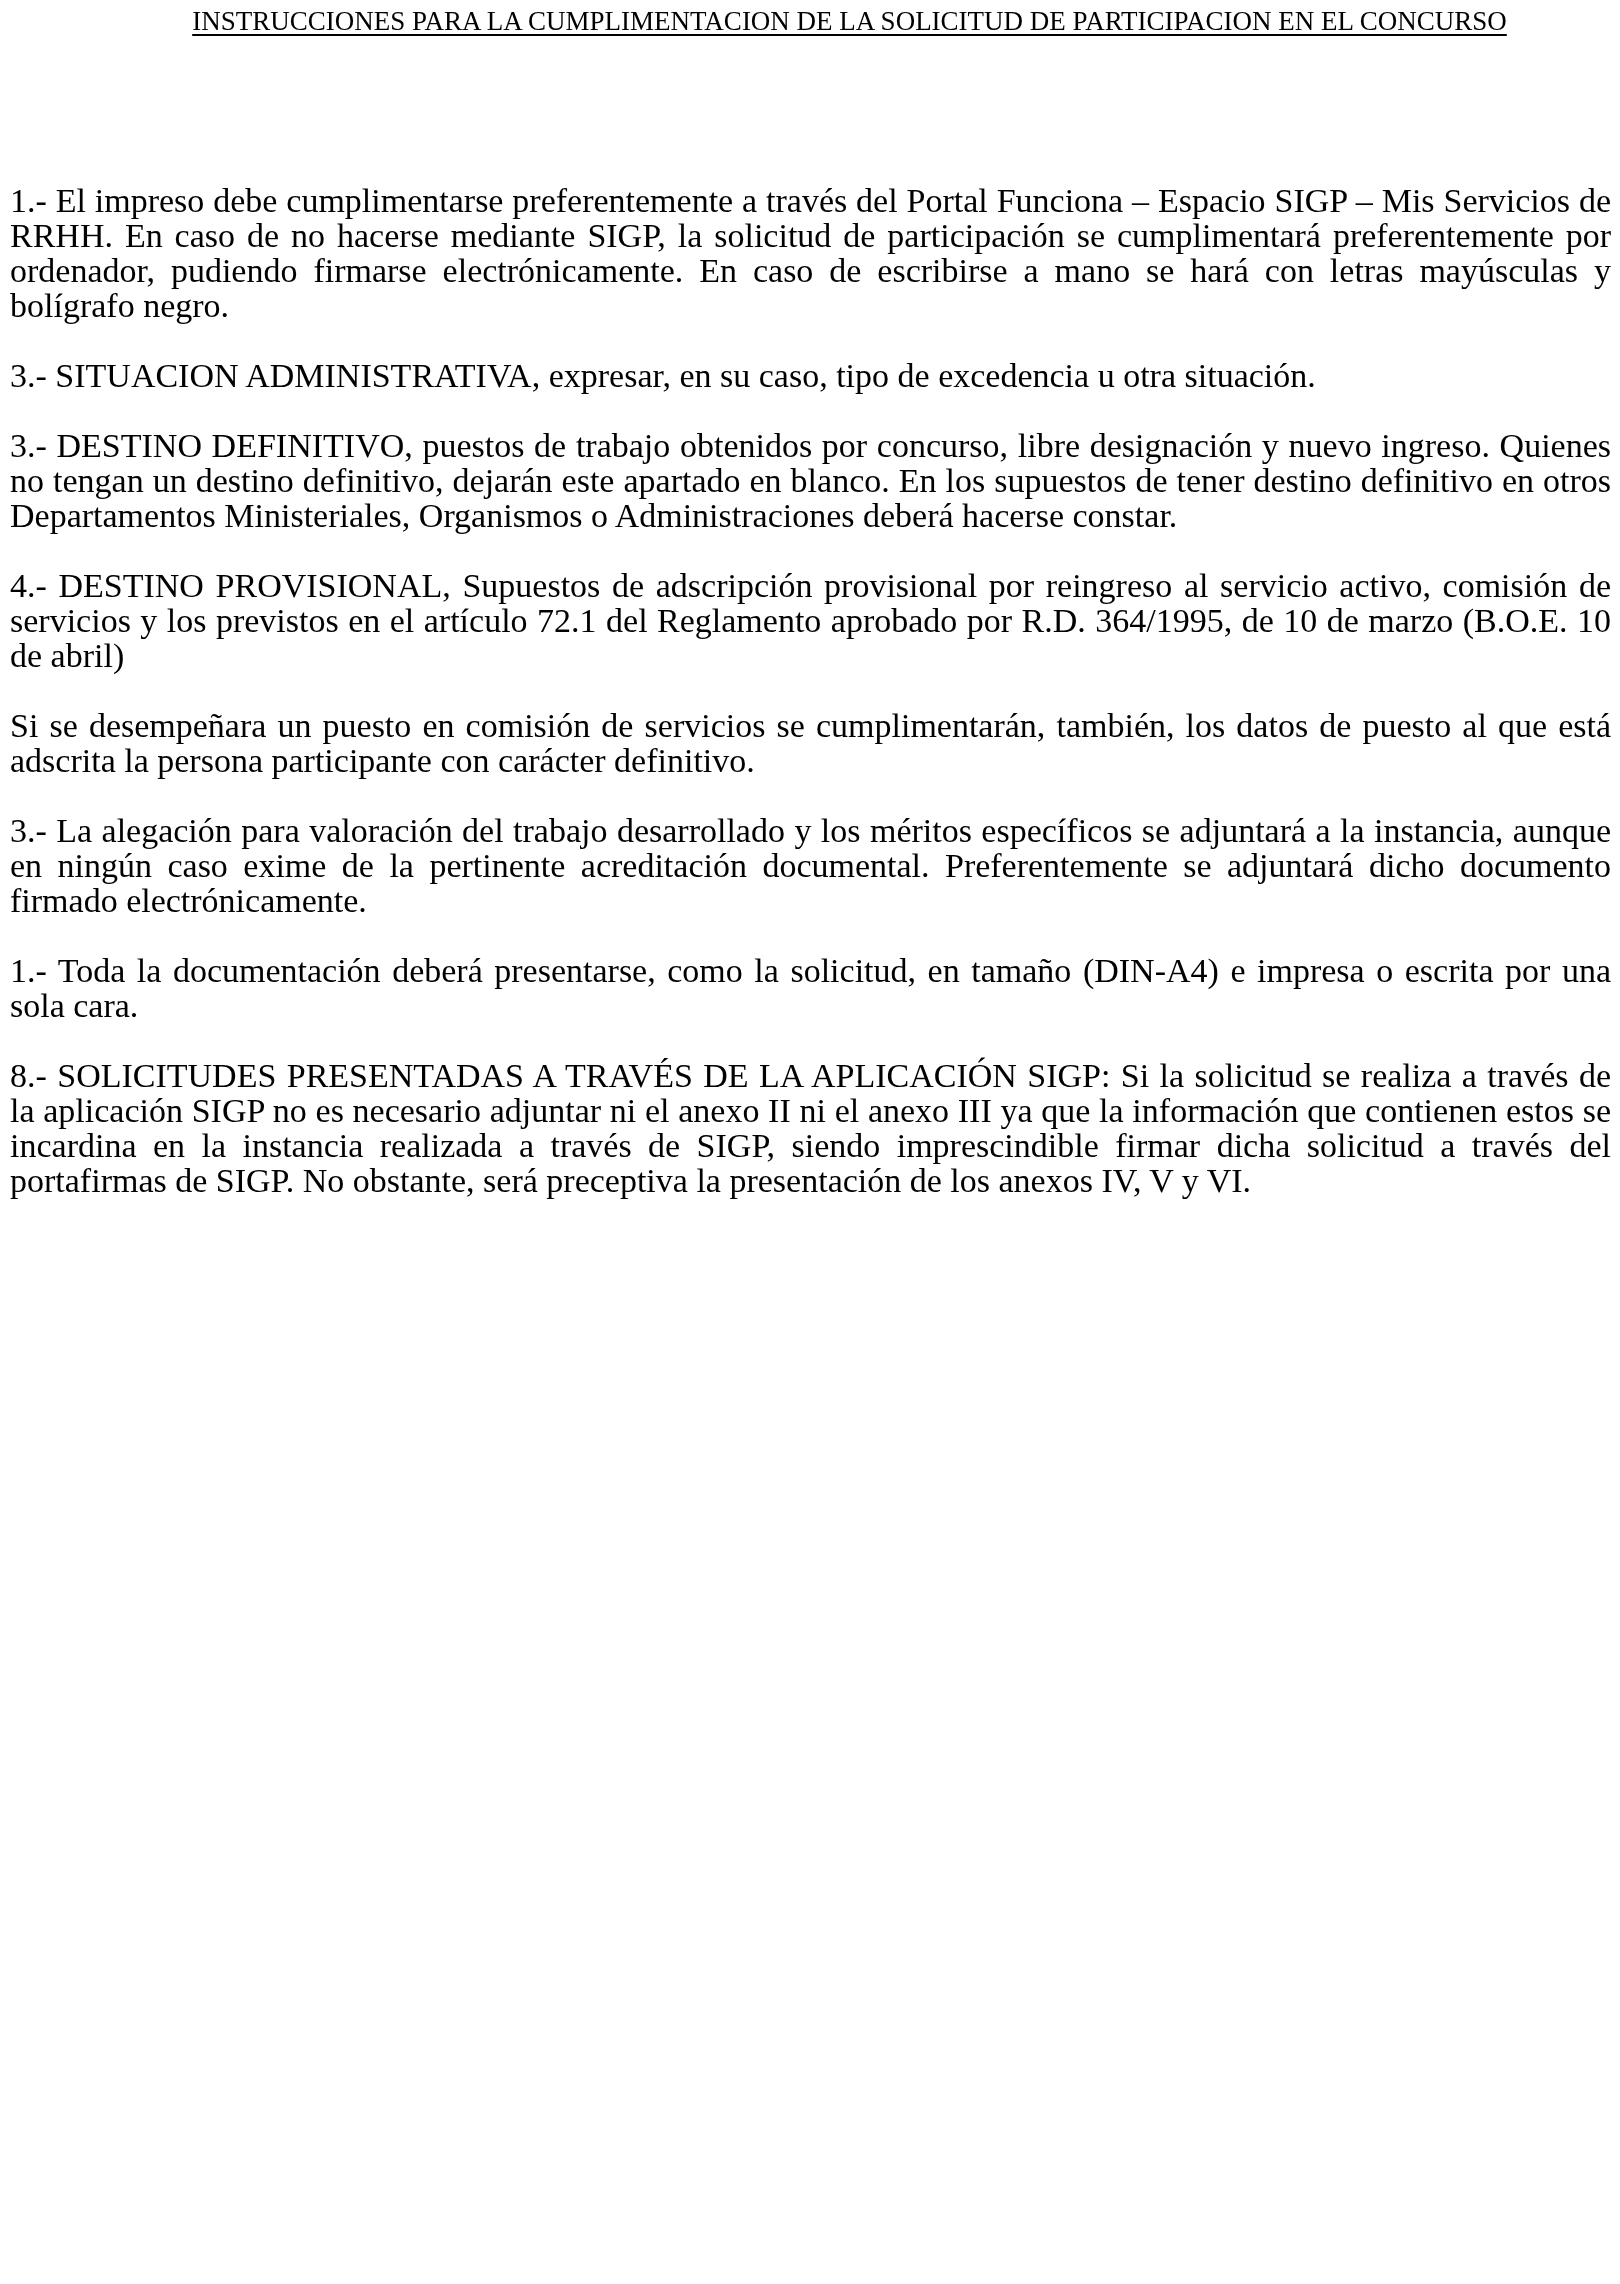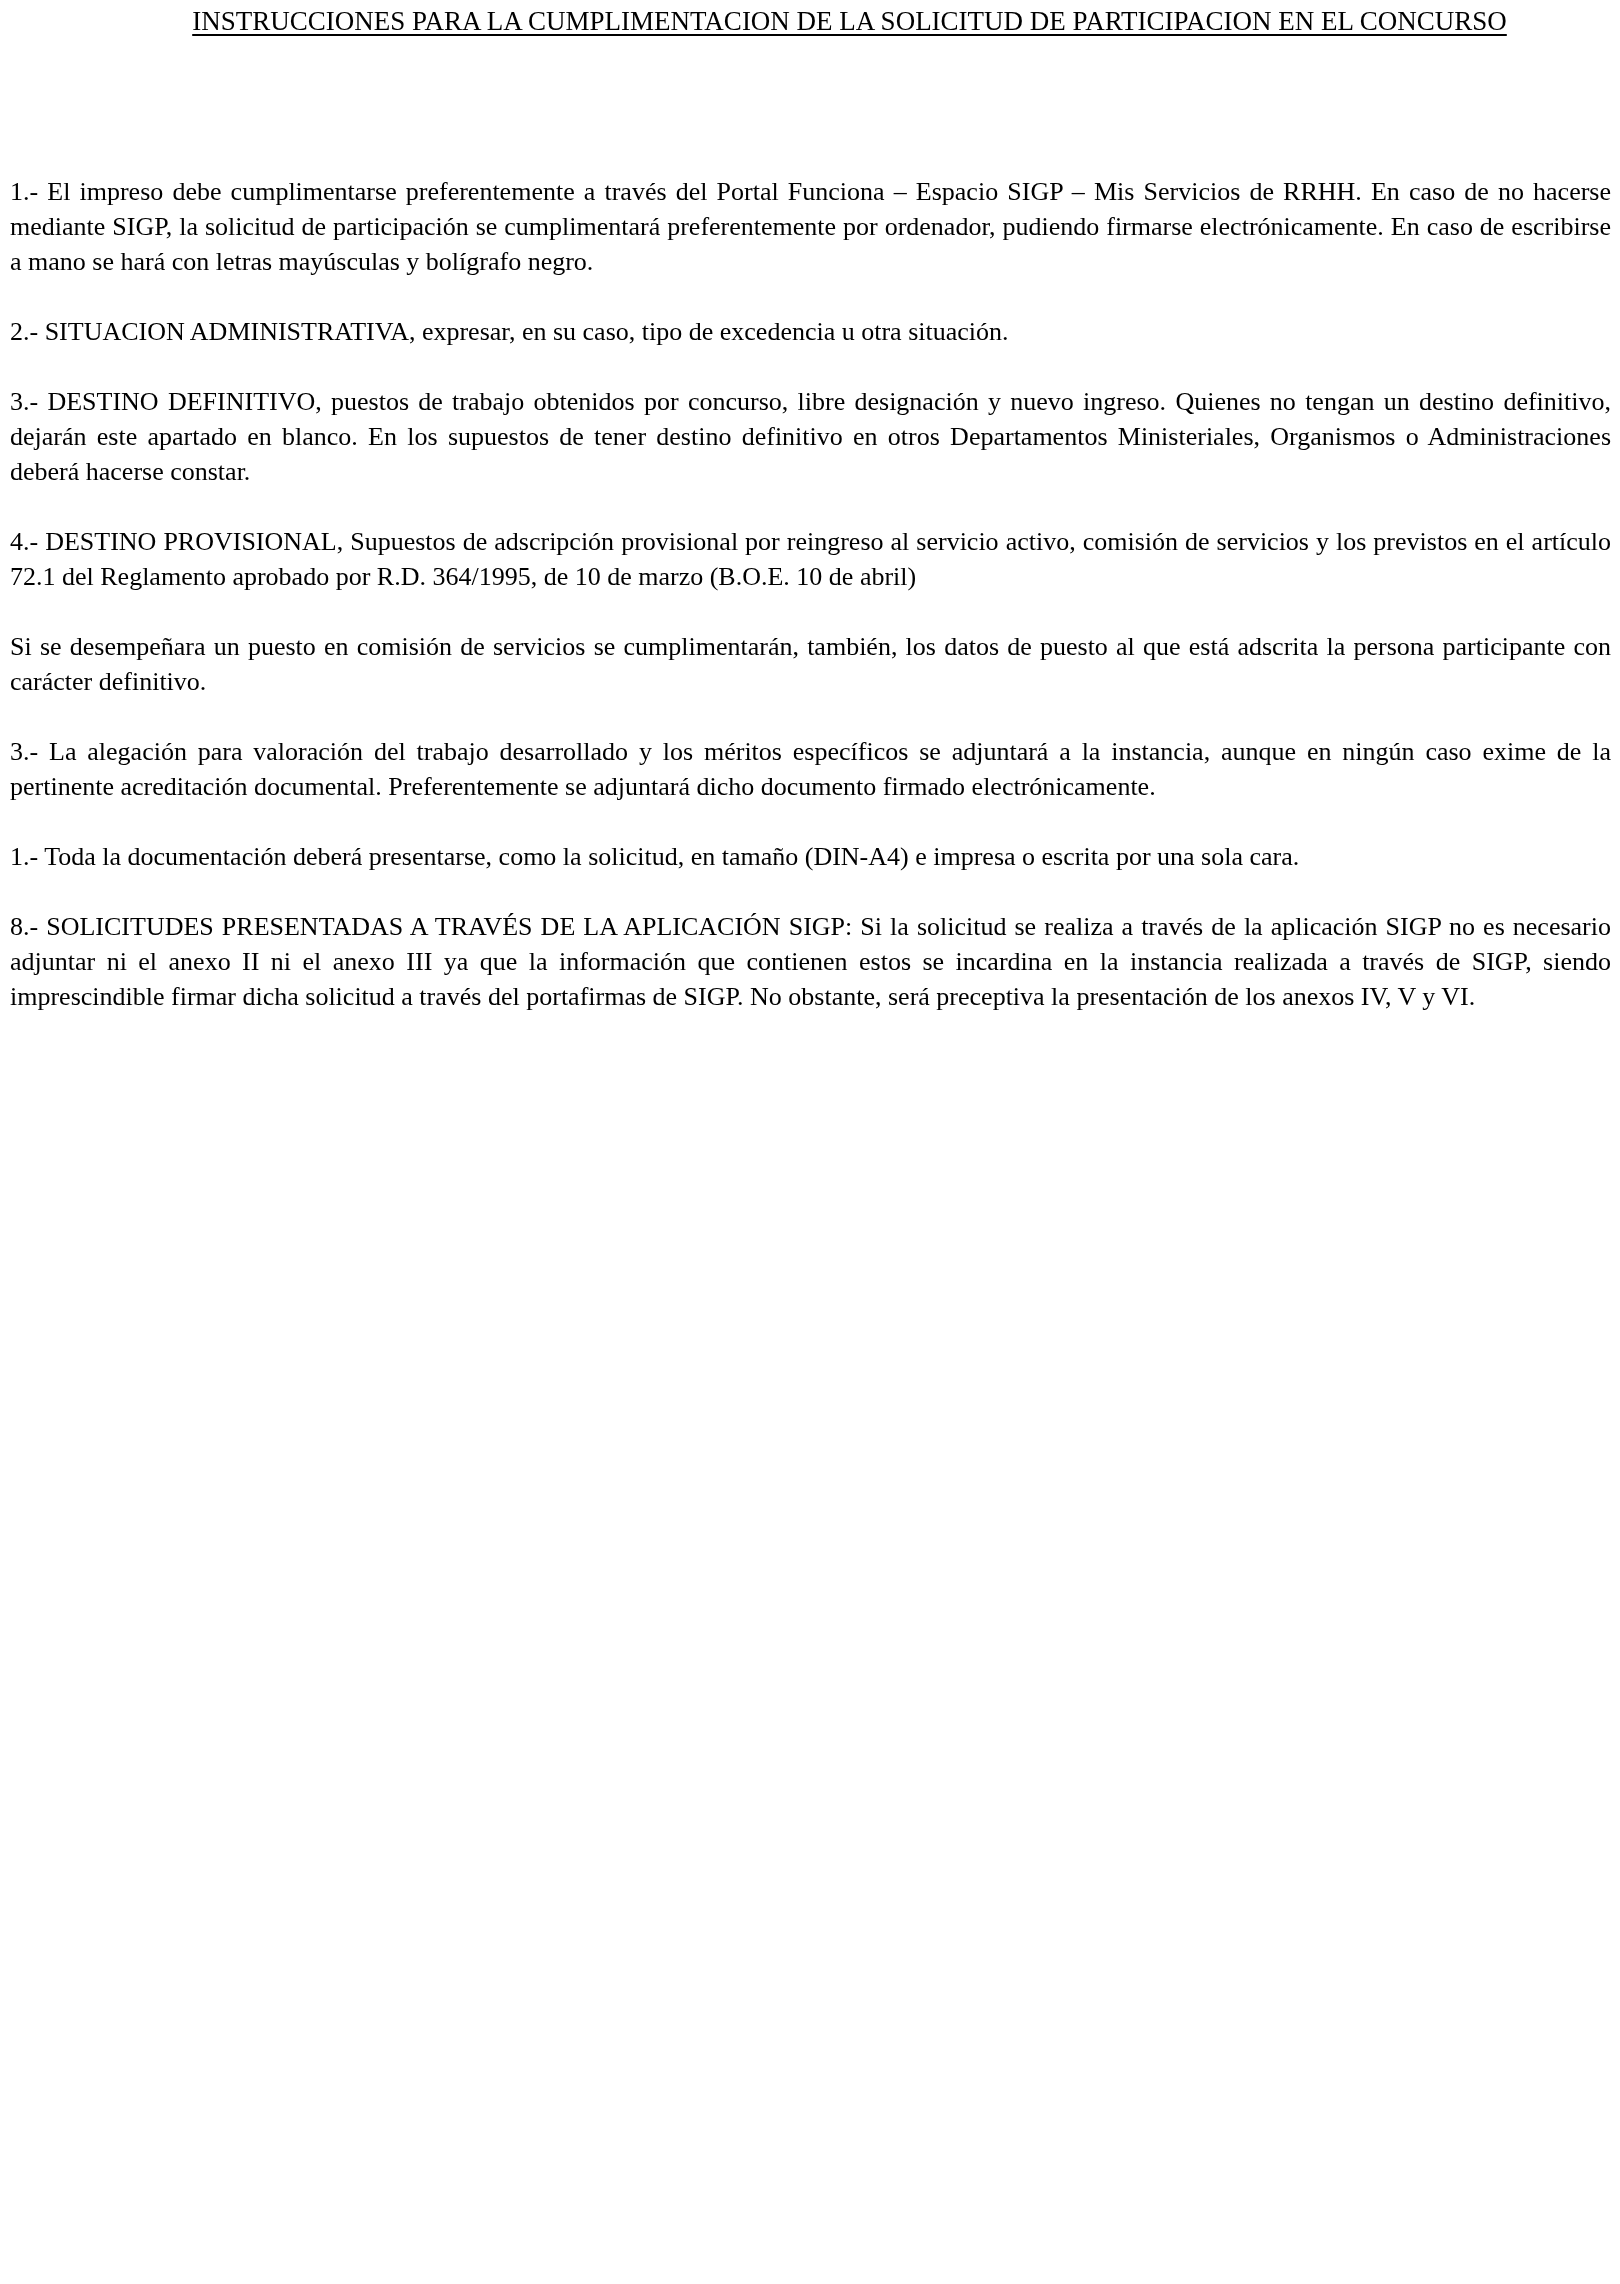--- a/index.html
+++ b/index.html
@@ -24,39 +24,39 @@
     font-size: 27px;
     line-height: 33px;
     text-decoration: underline;
     text-underline-offset: 4.1px;
     text-decoration-thickness: 1.6px;
     white-space: nowrap;
     padding-left: 39px;
   }
   .content {
     position: absolute;
-    top: 174px;
+    top: 183px;
     left: 10px;
     width: 1601px;
-    font-size: 26px;
+    font-size: 34px;
     line-height: 35px;
   }
   .para {
     margin: 0 0 35px 0;
     text-align: justify;
   }
 </style>
 </head>
 <body>
 
 <div class="title">INSTRUCCIONES PARA LA CUMPLIMENTACION DE LA SOLICITUD DE PARTICIPACION EN EL CONCURSO</div>
 
 <div class="content">
   <p class="para">1.- El impreso debe cumplimentarse preferentemente a través del Portal Funciona – Espacio SIGP – Mis Servicios de RRHH. En caso de no hacerse mediante SIGP, la solicitud de participación se cumplimentará preferentemente por ordenador, pudiendo firmarse electrónicamente. En caso de escribirse a mano se hará con letras mayúsculas y bolígrafo negro.</p>
-  <p class="para">2.- SITUACION ADMINISTRATIVA, expresar, en su caso, tipo de excedencia u otra situación.</p>
+  <p class="para">3.- SITUACION ADMINISTRATIVA, expresar, en su caso, tipo de excedencia u otra situación.</p>
   <p class="para">3.- DESTINO DEFINITIVO, puestos de trabajo obtenidos por concurso, libre designación y nuevo ingreso. Quienes no tengan un destino definitivo, dejarán este apartado en blanco. En los supuestos de tener destino definitivo en otros Departamentos Ministeriales, Organismos o Administraciones deberá hacerse constar.</p>
   <p class="para">4.- DESTINO PROVISIONAL, Supuestos de adscripción provisional por reingreso al servicio activo, comisión de servicios y los previstos en el artículo 72.1 del Reglamento aprobado por R.D. 364/1995, de 10 de marzo (B.O.E. 10 de abril)</p>
   <p class="para">Si se desempeñara un puesto en comisión de servicios se cumplimentarán, también, los datos de puesto al que está adscrita la persona participante con carácter definitivo.</p>
   <p class="para">3.- La alegación para valoración del trabajo desarrollado y los méritos específicos se adjuntará a la instancia, aunque en ningún caso exime de la pertinente acreditación documental. Preferentemente se adjuntará dicho documento firmado electrónicamente.</p>
   <p class="para">1.- Toda la documentación deberá presentarse, como la solicitud, en tamaño (DIN-A4) e impresa o escrita por una sola cara.</p>
   <p class="para">8.- SOLICITUDES PRESENTADAS A TRAVÉS DE LA APLICACIÓN SIGP: Si la solicitud se realiza a través de la aplicación SIGP no es necesario adjuntar ni el anexo II ni el anexo III ya que la información que contienen estos se incardina en la instancia realizada a través de SIGP, siendo imprescindible firmar dicha solicitud a través del portafirmas de SIGP. No obstante, será preceptiva la presentación de los anexos IV, V y VI.</p>
 </div>
 
 
 </body></html>

